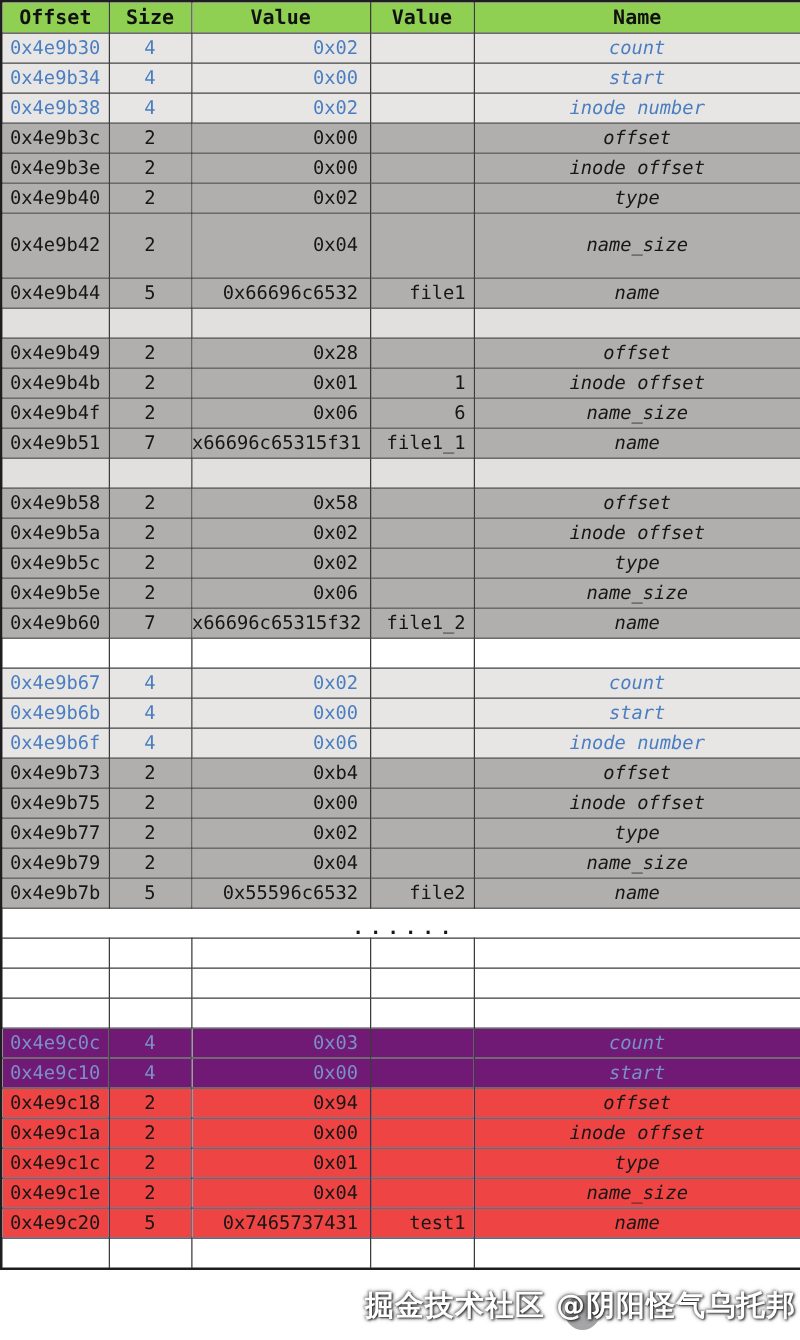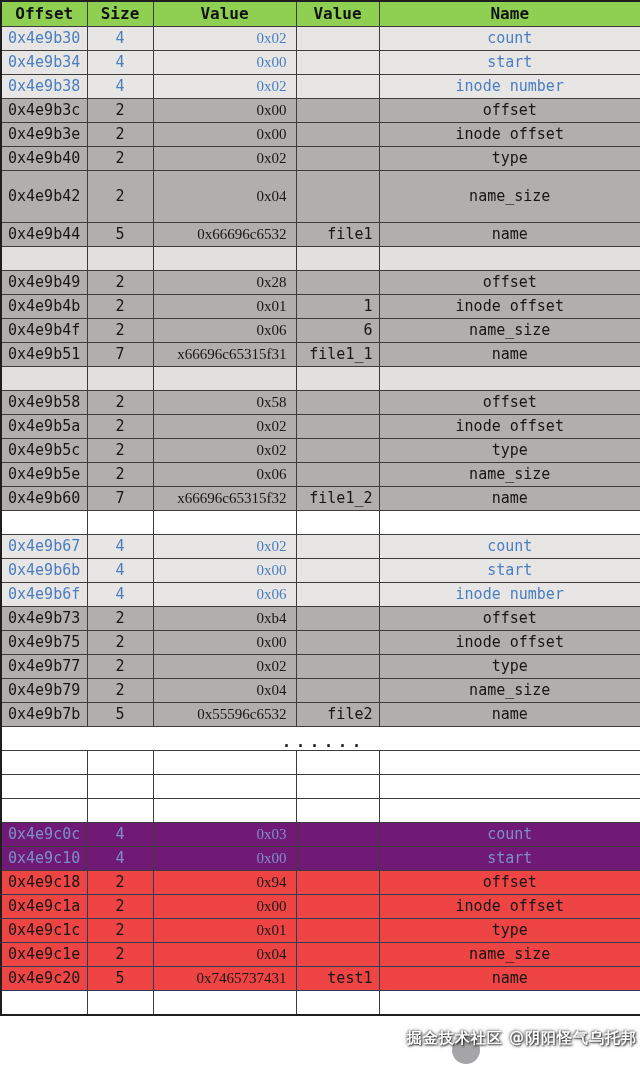--- a/index.html
+++ b/index.html
@@ -19,40 +19,40 @@
     border:1px solid #3c3c3c; padding:0; height:24px;
     font-size:15px; line-height:1; white-space:nowrap; overflow:hidden;
     color:#161616;
   }
   th {
     background:#8fd052; color:#111; font-weight:bold;
     height:25px; font-size:16px; text-align:center;
   }
   td:nth-child(1){ text-align:left;  padding-left:6px; }
   td:nth-child(2){ text-align:center; }
-  td:nth-child(3){ text-align:right; padding-right:9px;font-family:Liberation Serif, serif; }
+  td:nth-child(3){ text-align:right; padding-right:9px; }
   td:nth-child(4){ text-align:right; padding-right:6px;margin-top:25px; }
-  td:nth-child(5){ text-align:center; }
+  td:nth-child(5){ text-align:center;font-style:italic; }
 
   tr.r-lightblue td { background:#e8e6e5; color:#4a7ec0; }
   tr.r-gray      td { background:#b1afae; }
   tr.r-seplight  td { background:#e2e0df; }
   tr.r-sepwhite  td { background:#ffffff; }
   tr.r-faded     td { background:#701a75; color:#7b90c8; }
   tr.r-steel     td { background:#ef4444; border-color:#2c3c55; }
   tr.r-bottom    td { background:#ffffff; height:25px; }
   tr.r-dots td {
     background:#ffffff; text-align:center; font-weight:bold;
     letter-spacing:5px; font-size:15px; padding-top:8px;
   }
   tr.tall td { height:52px; }
 
   .watermark {
     position:absolute; right:3px; top:1029px; z-index:5;
-    font-size:15px; font-weight:bold; color:#ffffff; letter-spacing:1px;
+    font-size:23px; font-weight:bold; color:#ffffff; letter-spacing:1px;
     font-family:"DejaVu Sans","Liberation Sans",sans-serif;
     text-shadow:1px 1px 2px rgba(0,0,0,0.85), -1px -1px 2px rgba(0,0,0,0.35),
                 0 0 4px rgba(0,0,0,0.4);
     white-space:nowrap;
   }
   .wm-logo {
     position:absolute; left:452px; top:1036px; width:28px; height:28px;
     border-radius:50%; background:rgba(55,55,60,0.45); z-index:4;
   }
 </style>

